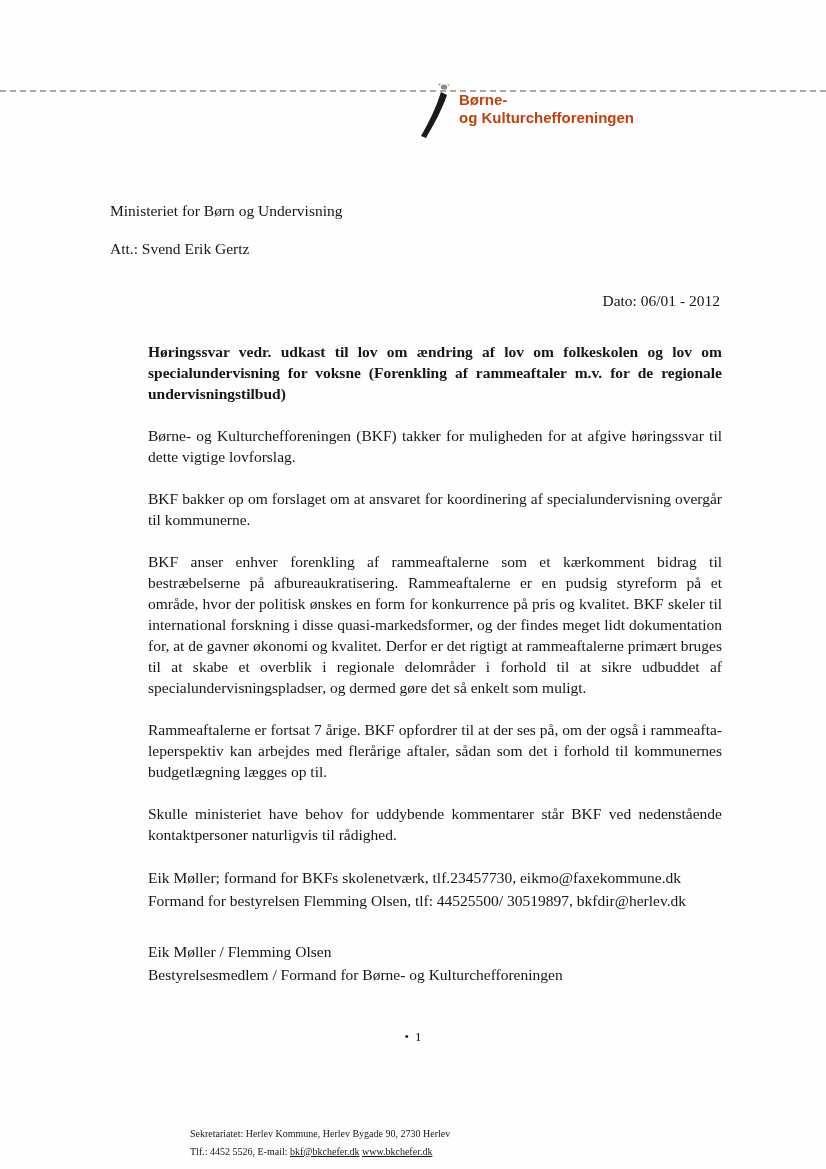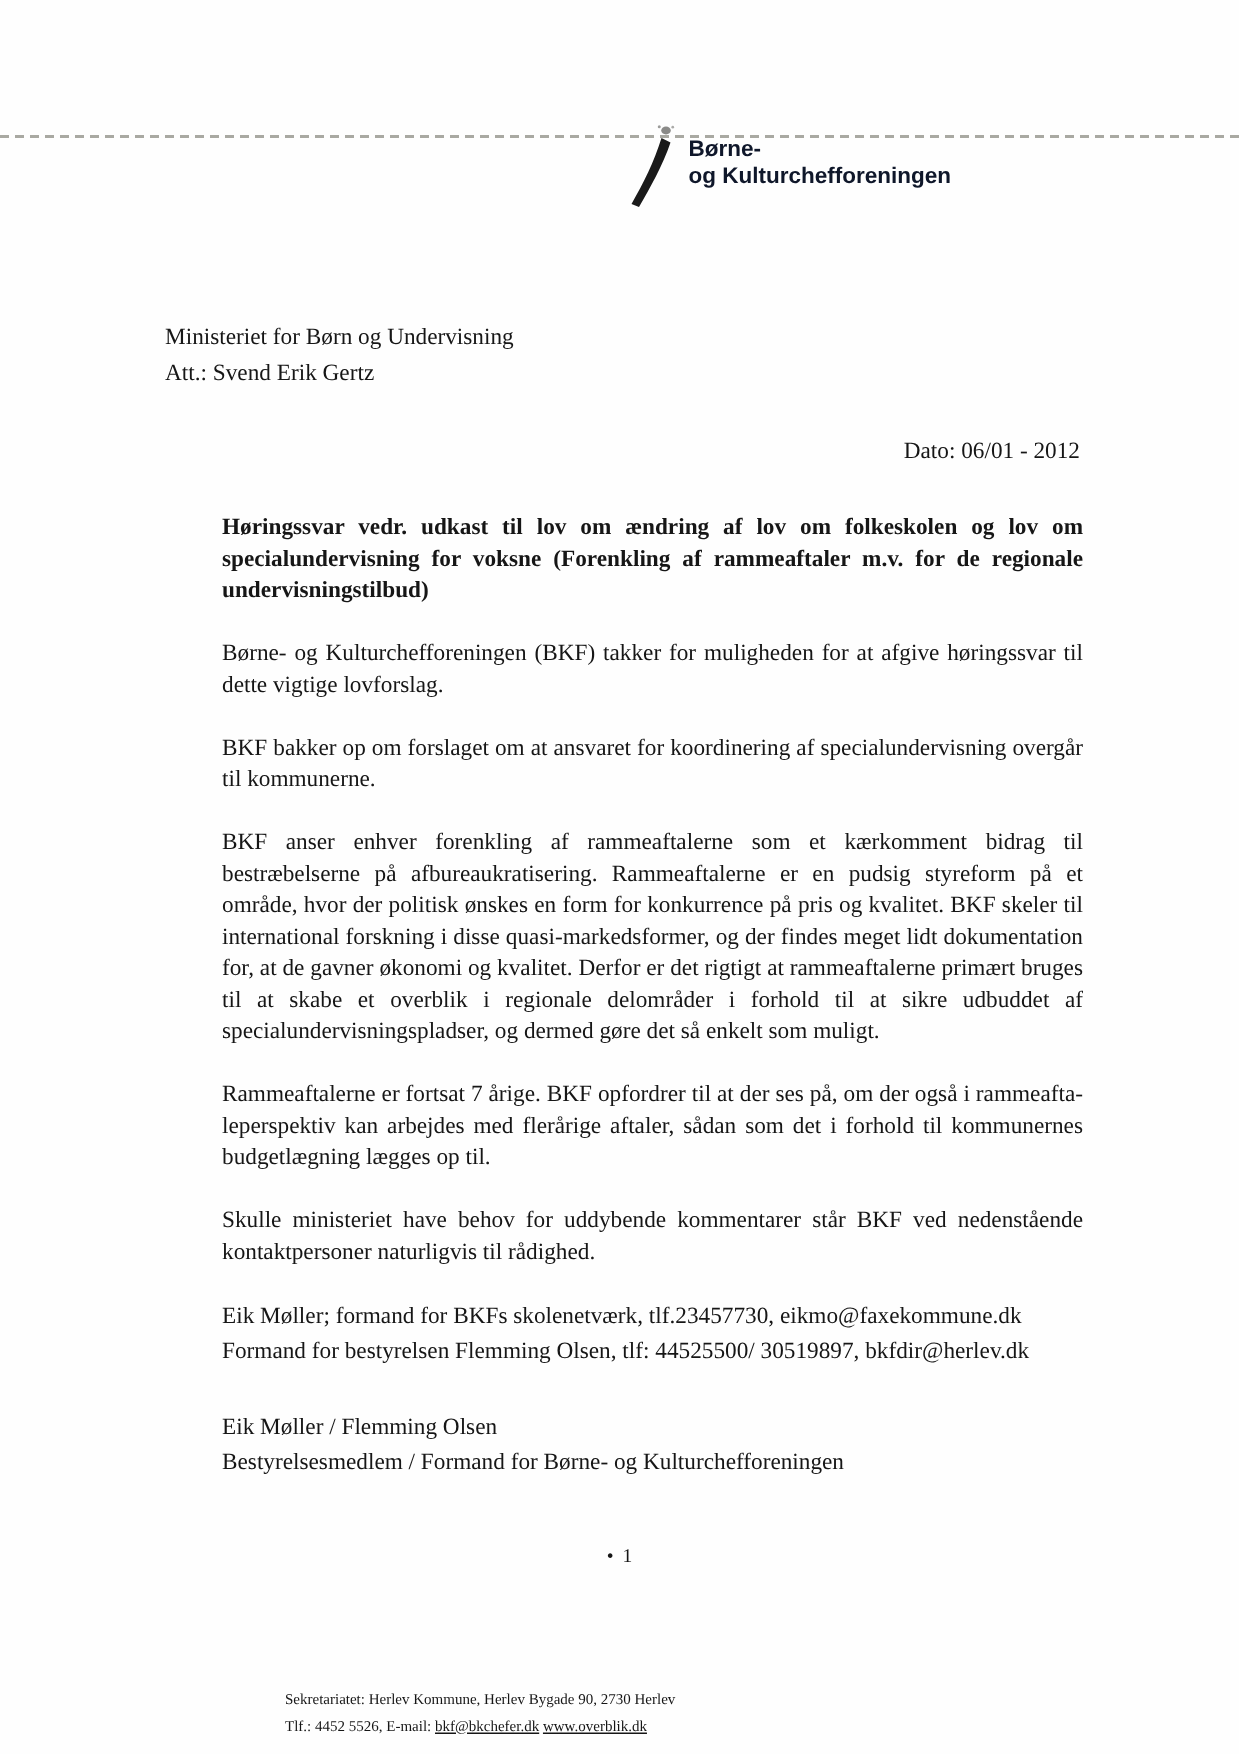--- a/index.html
+++ b/index.html
@@ -20,24 +20,24 @@
     position:absolute;
     left:416px; top:82px;
     display:flex; align-items:flex-start;
   }
   .logo-swoosh { width:36px; height:56px; flex:0 0 auto; }
   .logo-text {
     margin-left:7px; margin-top:9px;
     font-family:"Liberation Sans", sans-serif;
     font-weight:bold;
     font-size:15px; line-height:18px;
-    color:#0f172a;
+    color:#c2410c;
     white-space:nowrap;
   }
-  .recipient-line { position:absolute; left:110px; top:216px; font-size:15.5px; }
+  .recipient-line { position:absolute; left:110px; top:202px; font-size:15.5px; }
   .attention-line { position:absolute; left:110px; top:240px; font-size:15.5px; }
   .date-line     { position:absolute; right:106px; top:292px; font-size:15.5px; }
 
   .letter-body {
     position:absolute;
     left:148px; top:341px; width:574px;
     font-size:15.5px; line-height:21px;
   }
   .subject-heading {
     font-weight:bold;
@@ -109,14 +109,14 @@
     <div>Bestyrelsesmedlem / Formand for Børne- og Kulturchefforeningen</div>
   </div>
 </div>
 
 <div class="page-number-wrap">
   <span class="page-bullet">•</span><span>1</span>
 </div>
 
 <div class="page-footer">
   <div>Sekretariatet: Herlev Kommune, Herlev Bygade 90, 2730 Herlev</div>
-  <div><span>Tlf.: 4452 5526, E-mail: </span><a>bkf@bkchefer.dk</a> <a>www.overblik.dk</a></div>
+  <div><span>Tlf.: 4452 5526, E-mail: </span><a>bkf@bkchefer.dk</a> <a>www.bkchefer.dk</a></div>
 </div>
 
 </body></html>

